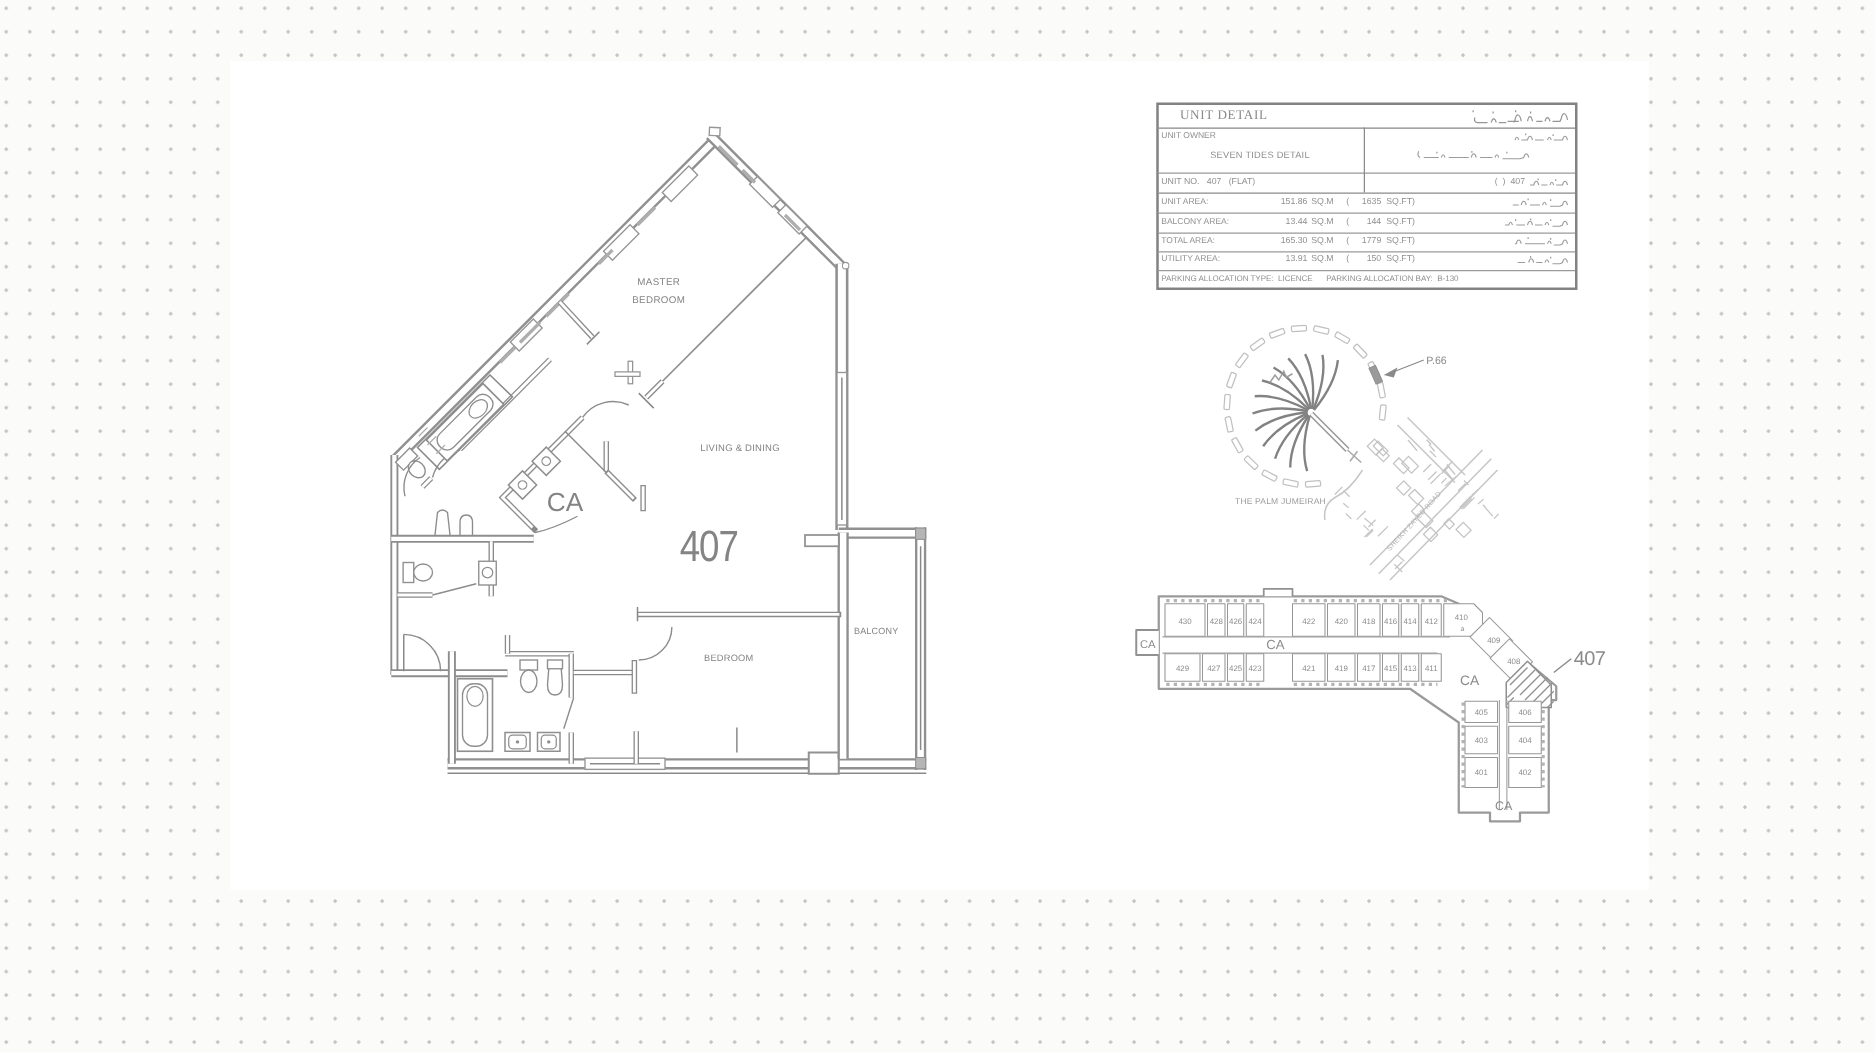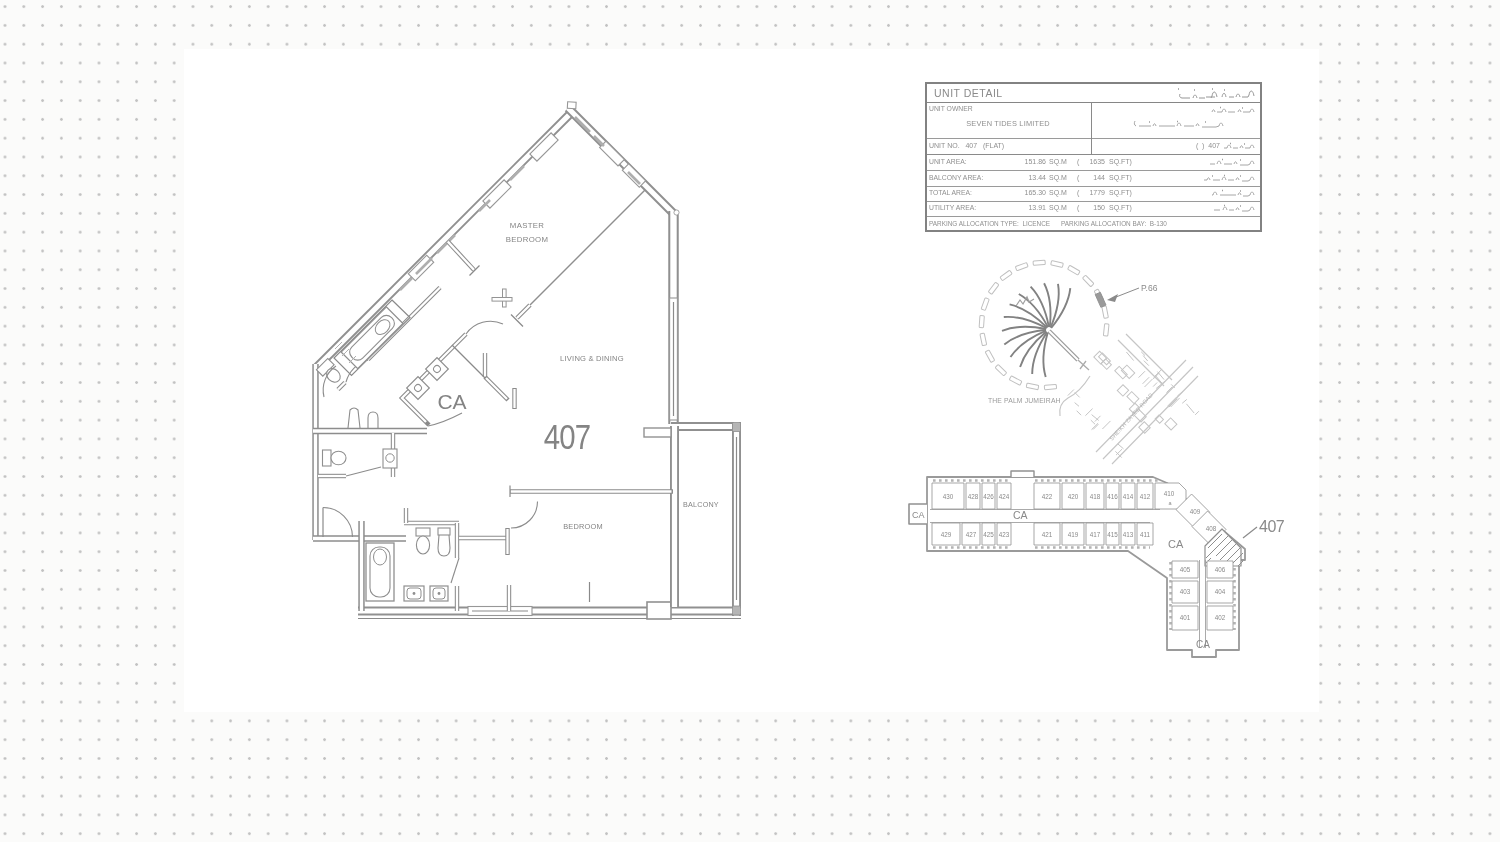--- a/index.html
+++ b/index.html
@@ -499,40 +499,40 @@
 <text x="1168" y="548" font-size="11" fill="#8a8a8a">CA</text>
 <text x="1196" y="648" font-size="10" fill="#8a8a8a">CA</text>
 </g>
 </svg>
 
 <div id="tablewrap" class="abs" style="left:925px;top:82px;width:337px;height:150px;filter:blur(0.2px);color:#8f8f8f;">
 
 <div class="abs" style="left:0;top:0;width:333px;height:146px;border:2px solid #828282;"></div>
 
 <div class="abs" style="left:2px;top:20px;width:333px;height:0;border-top:1.6px solid #868686;"></div>
-<div class="abs" style="left:9px;top:5px;font-size:10.5px;letter-spacing:0.5px;color:#8a8a8a;">UNIT DETAIL</div>
+<div class="abs" style="left:19px;top:5px;font-size:10.5px;letter-spacing:0.5px;color:#8a8a8a;font-family:Liberation Serif, serif;">UNIT DETAIL</div>
 
 <svg class="abs" style="right:6px;top:5px;" width="92" height="13" viewBox="0 0 92 13">
 <g stroke="#969696" stroke-width="1" fill="none">
 <path d="M90,9 c-1,-6 -4,-7 -5,-1 l-1,2 h-6 m-2,0 c-1,-4 -3,-4 -4,0 m-2,0 h-5 m-3,0 c-1,-5 -3,-5 -4,0 m-16,0 h9 m2,0 c-1,-6 -4,-7 -5,-1 l-1,2 m-6,0 h-6 m-2,0 c-1,-4 -3,-4 -4,0 m-3,0 h-8 c-2,0 -3,-2 -2,-4"></path>
 <path d="M60,3 h1 M48,2 h1 M30,3 h1 M14,2 h1" stroke-width="1.6"></path>
 </g>
 </svg>
 
 <div class="abs" style="left:2px;top:56px;width:333px;height:0;border-top:1.2px solid #9a9a9a;"></div>
 <div class="abs" style="left:2px;top:72px;width:333px;height:0;border-top:1.6px solid #8a8a8a;"></div>
 <div class="abs" style="left:2px;top:88px;width:333px;height:0;border-top:1px solid #9a9a9a;"></div>
 <div class="abs" style="left:2px;top:103.5px;width:333px;height:0;border-top:1px solid #9a9a9a;"></div>
 <div class="abs" style="left:2px;top:119px;width:333px;height:0;border-top:1px solid #9a9a9a;"></div>
 <div class="abs" style="left:2px;top:134px;width:333px;height:0;border-top:1px solid #9a9a9a;"></div>
 
 <div class="abs" style="left:166px;top:20px;width:0;height:52px;border-left:1.2px solid #8a8a8a;"></div>
 
 <div class="abs" style="left:4px;top:23px;font-size:6.8px;">UNIT OWNER</div>
-<div class="abs" style="left:0;top:37px;width:166px;text-align:center;font-size:7.4px;letter-spacing:0.2px;">SEVEN TIDES LIMITED</div>
+<div class="abs" style="left:0;top:37px;width:166px;text-align:center;font-size:7.4px;letter-spacing:0.2px;">SEVEN TIDES DETAIL</div>
 
 <svg class="abs" style="right:6px;top:24px;" width="48" height="8" viewBox="0 0 48 8">
 <g stroke="#9c9c9c" stroke-width="0.9" fill="none">
 <path d="M46,6 c-1,-4 -3,-4 -4,0 h-7 m-2,0 c-1,-3 -2,-3 -3,0 m-10,0 h7 m-9,0 c-1,-4 -3,-4 -4,0 h-5 m-2,0 c-1,-3 -2,-3 -3,0"></path>
 <path d="M34,2 h1 M12,1.5 h1" stroke-width="1.4"></path>
 </g>
 </svg>
 <svg class="abs" style="left:200px;top:38px;" width="100" height="9" viewBox="0 0 100 9">
 <g stroke="#9c9c9c" stroke-width="0.9" fill="none">
 <path d="M98,6 c-1,-4 -3,-4 -4,0 l-3,1 h-14 m-3,-1 c-1,-3 -2,-3 -3,0 m-2,0 h-10 m-3,0 c-1,-4 -3,-4 -4,0 m-2,0 h-16 m-3,0 c-1,-3 -2,-3 -3,0 m-2,0 h-12 m-3,0 c-2,-1 -2,-3 -1,-5"></path>

